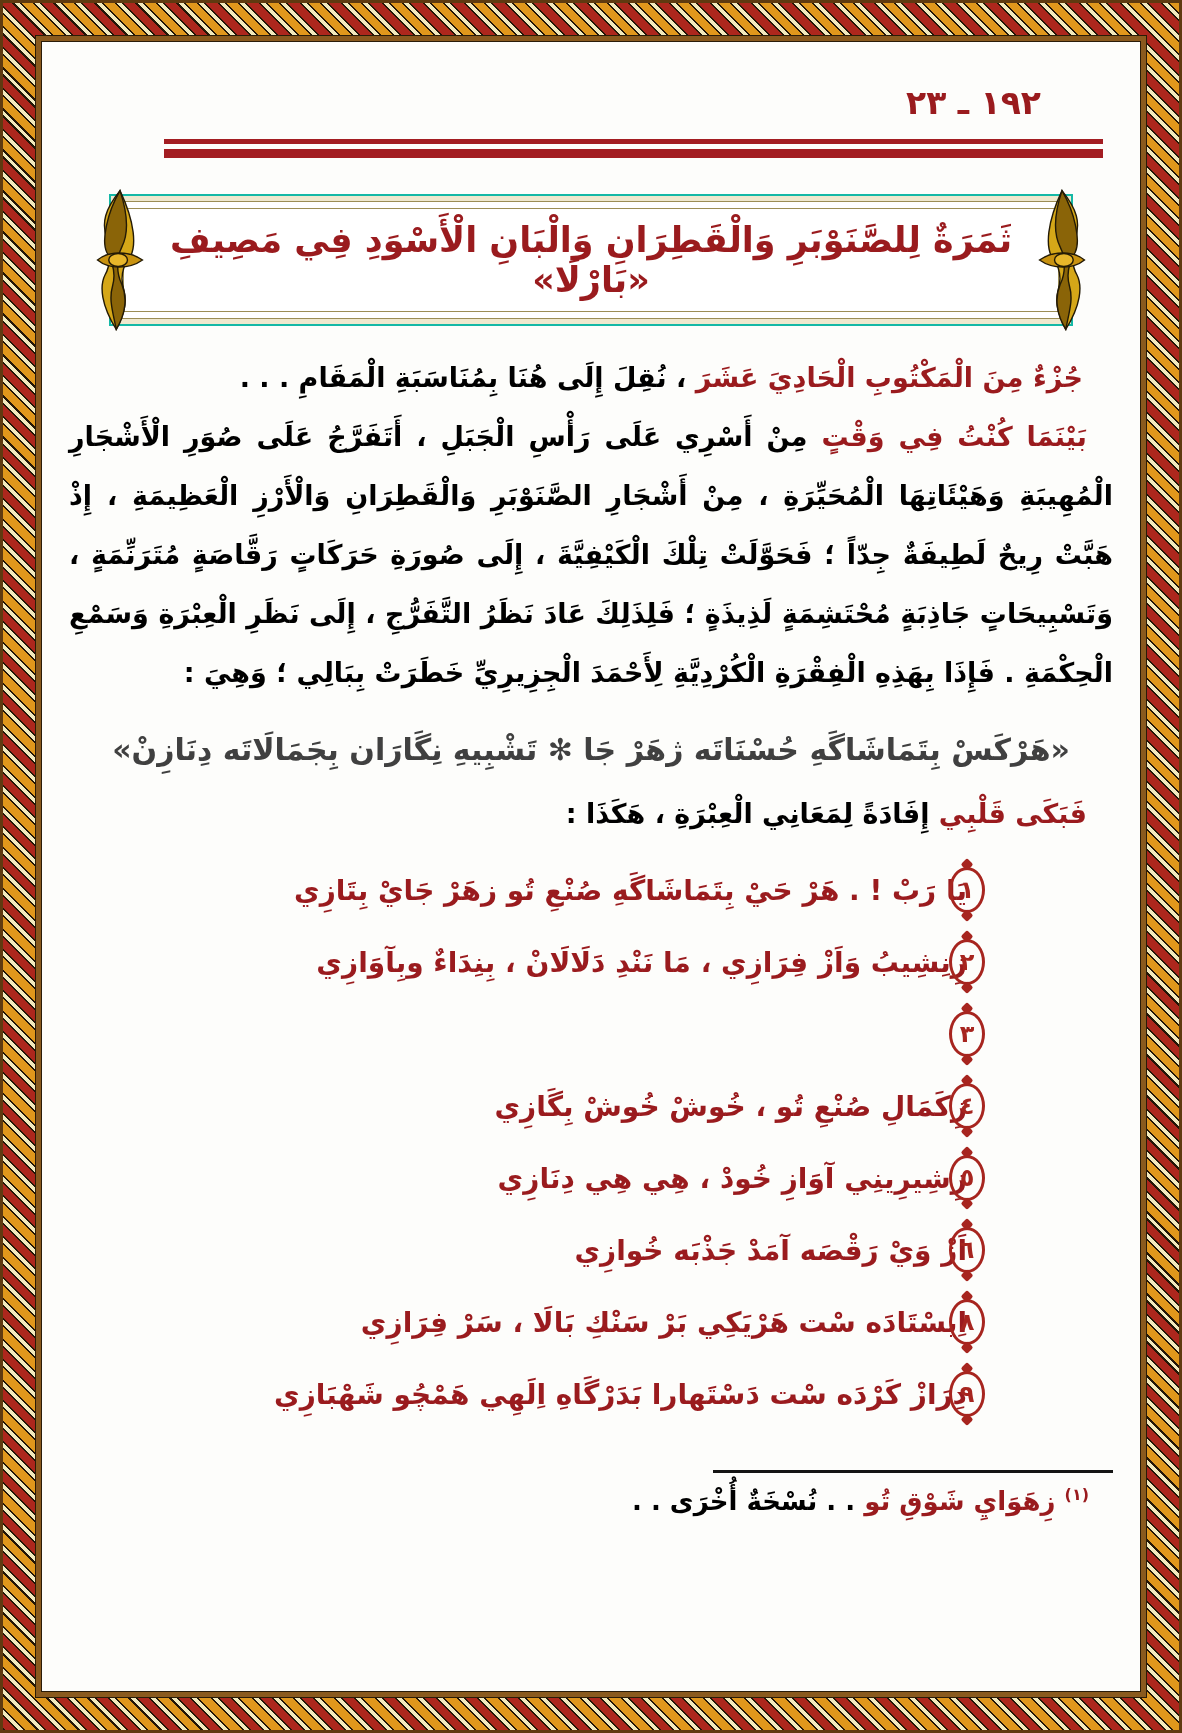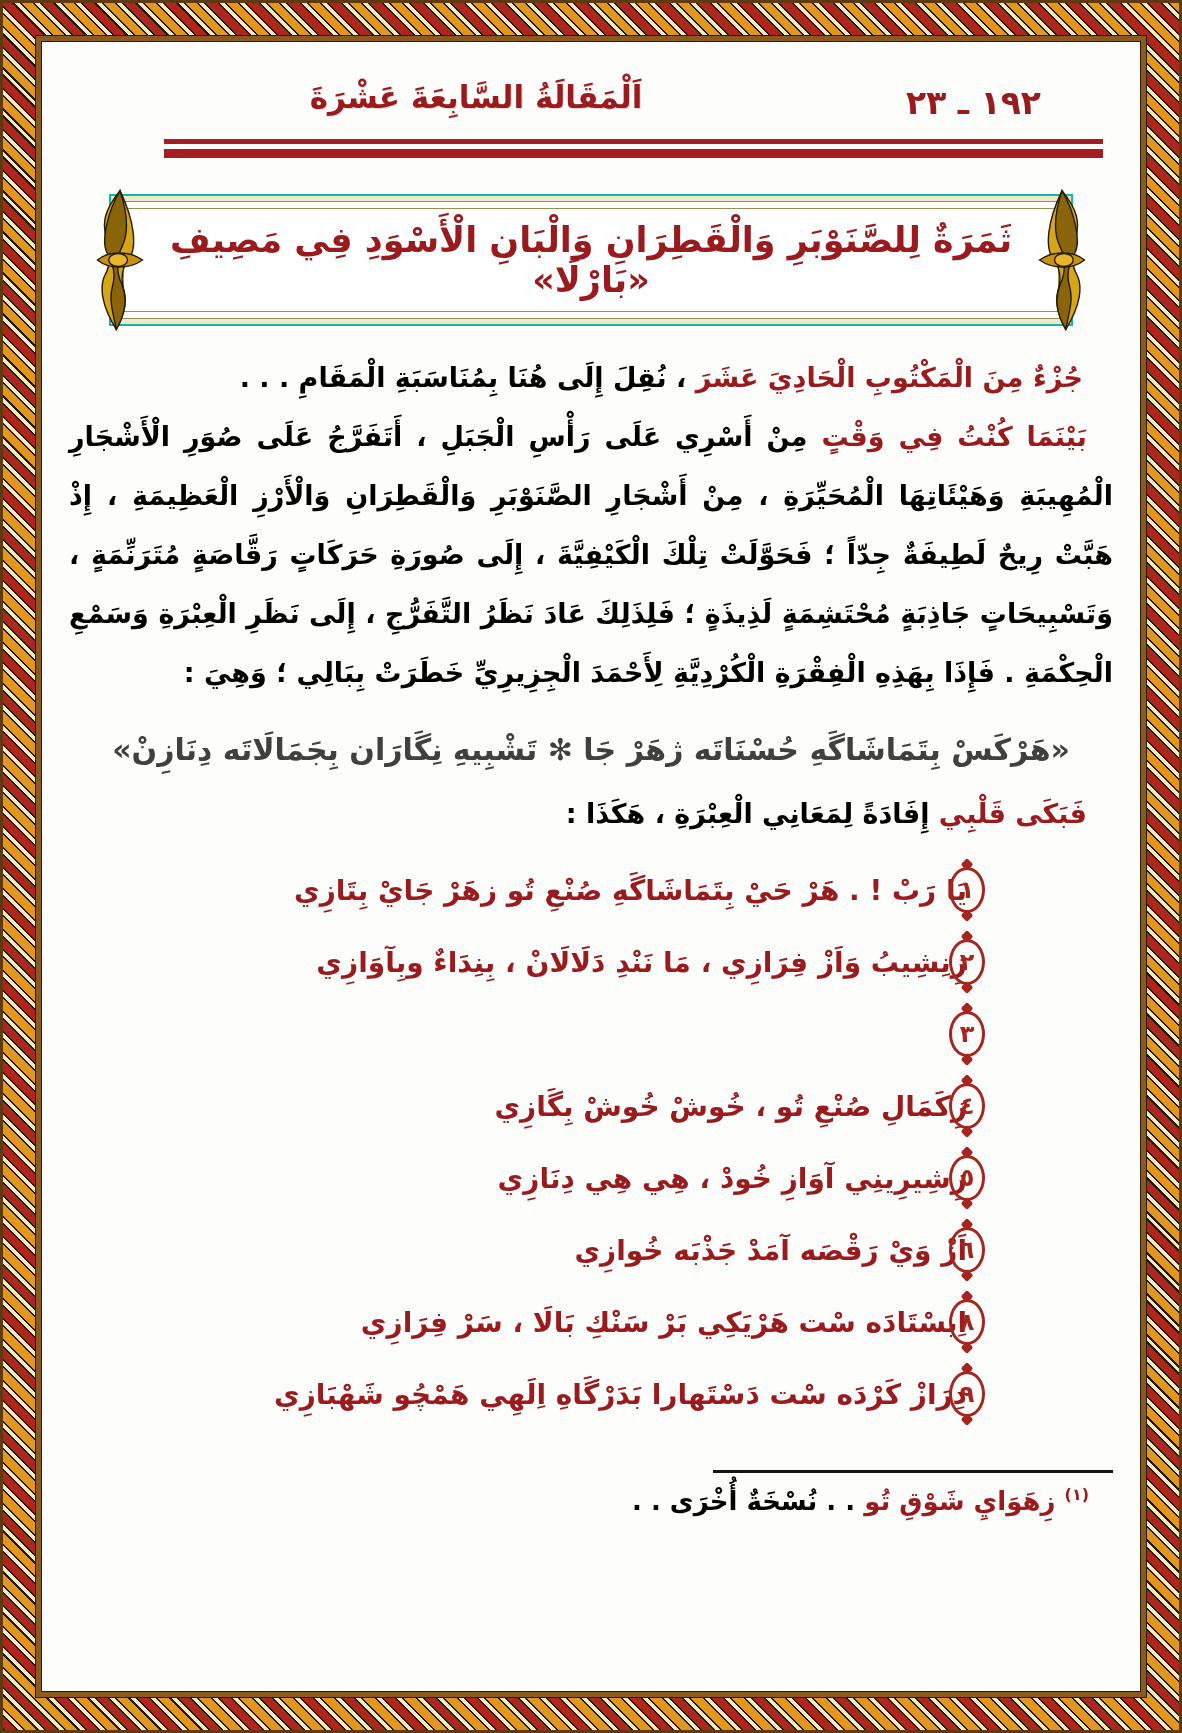--- a/index.html
+++ b/index.html
@@ -105,21 +105,20 @@
   .footnote sup{font-size:16px;vertical-align:10px;}
 </style>
 </head>
 <body>
 
 <div class="page">
   <div class="inner">
 
     <div class="header">
       <div class="page-number">١٩٢ ـ ٢٣</div>
-      <div class="page-title">اَلْمَقَالَةُ السَّابِعَةَ عَشْرَةَ</div>
     </div>
 
     <div class="rules">
       <div class="r1"></div>
       <div class="gap"></div>
       <div class="r2"></div>
     </div>
 
     <div class="title-box">
       <svg class="flourish left" viewBox="0 0 60 160" aria-hidden="true">

